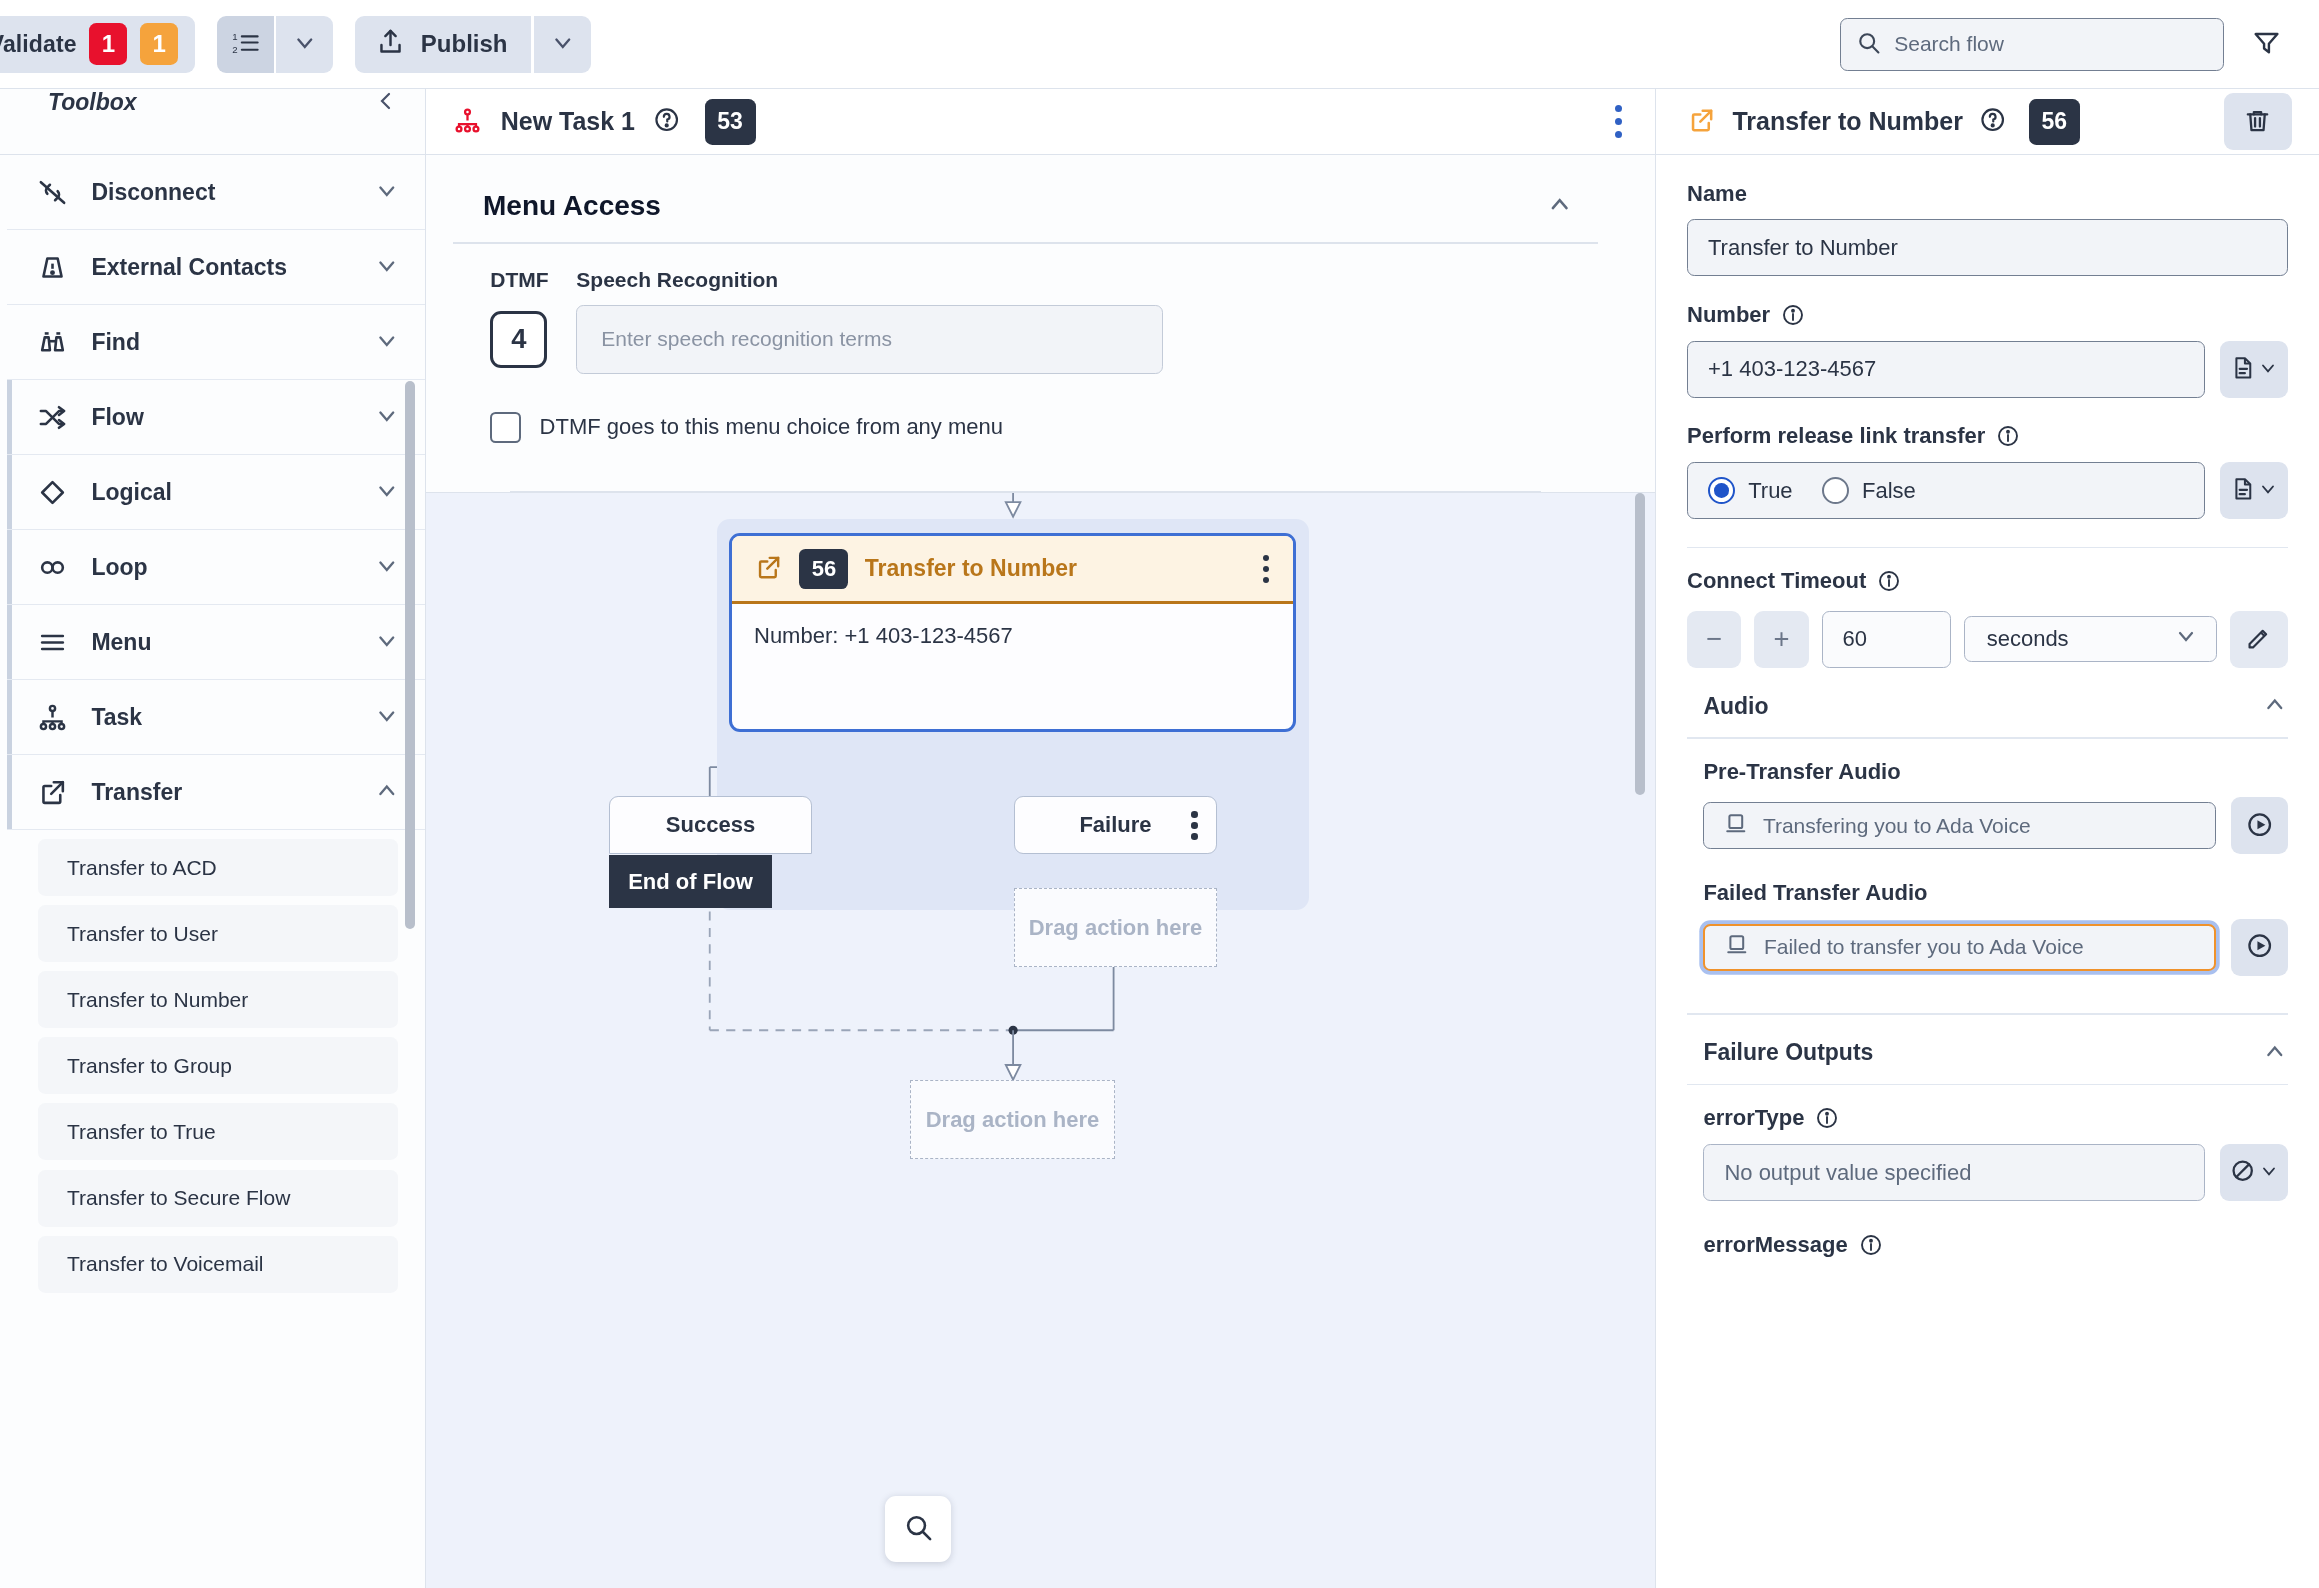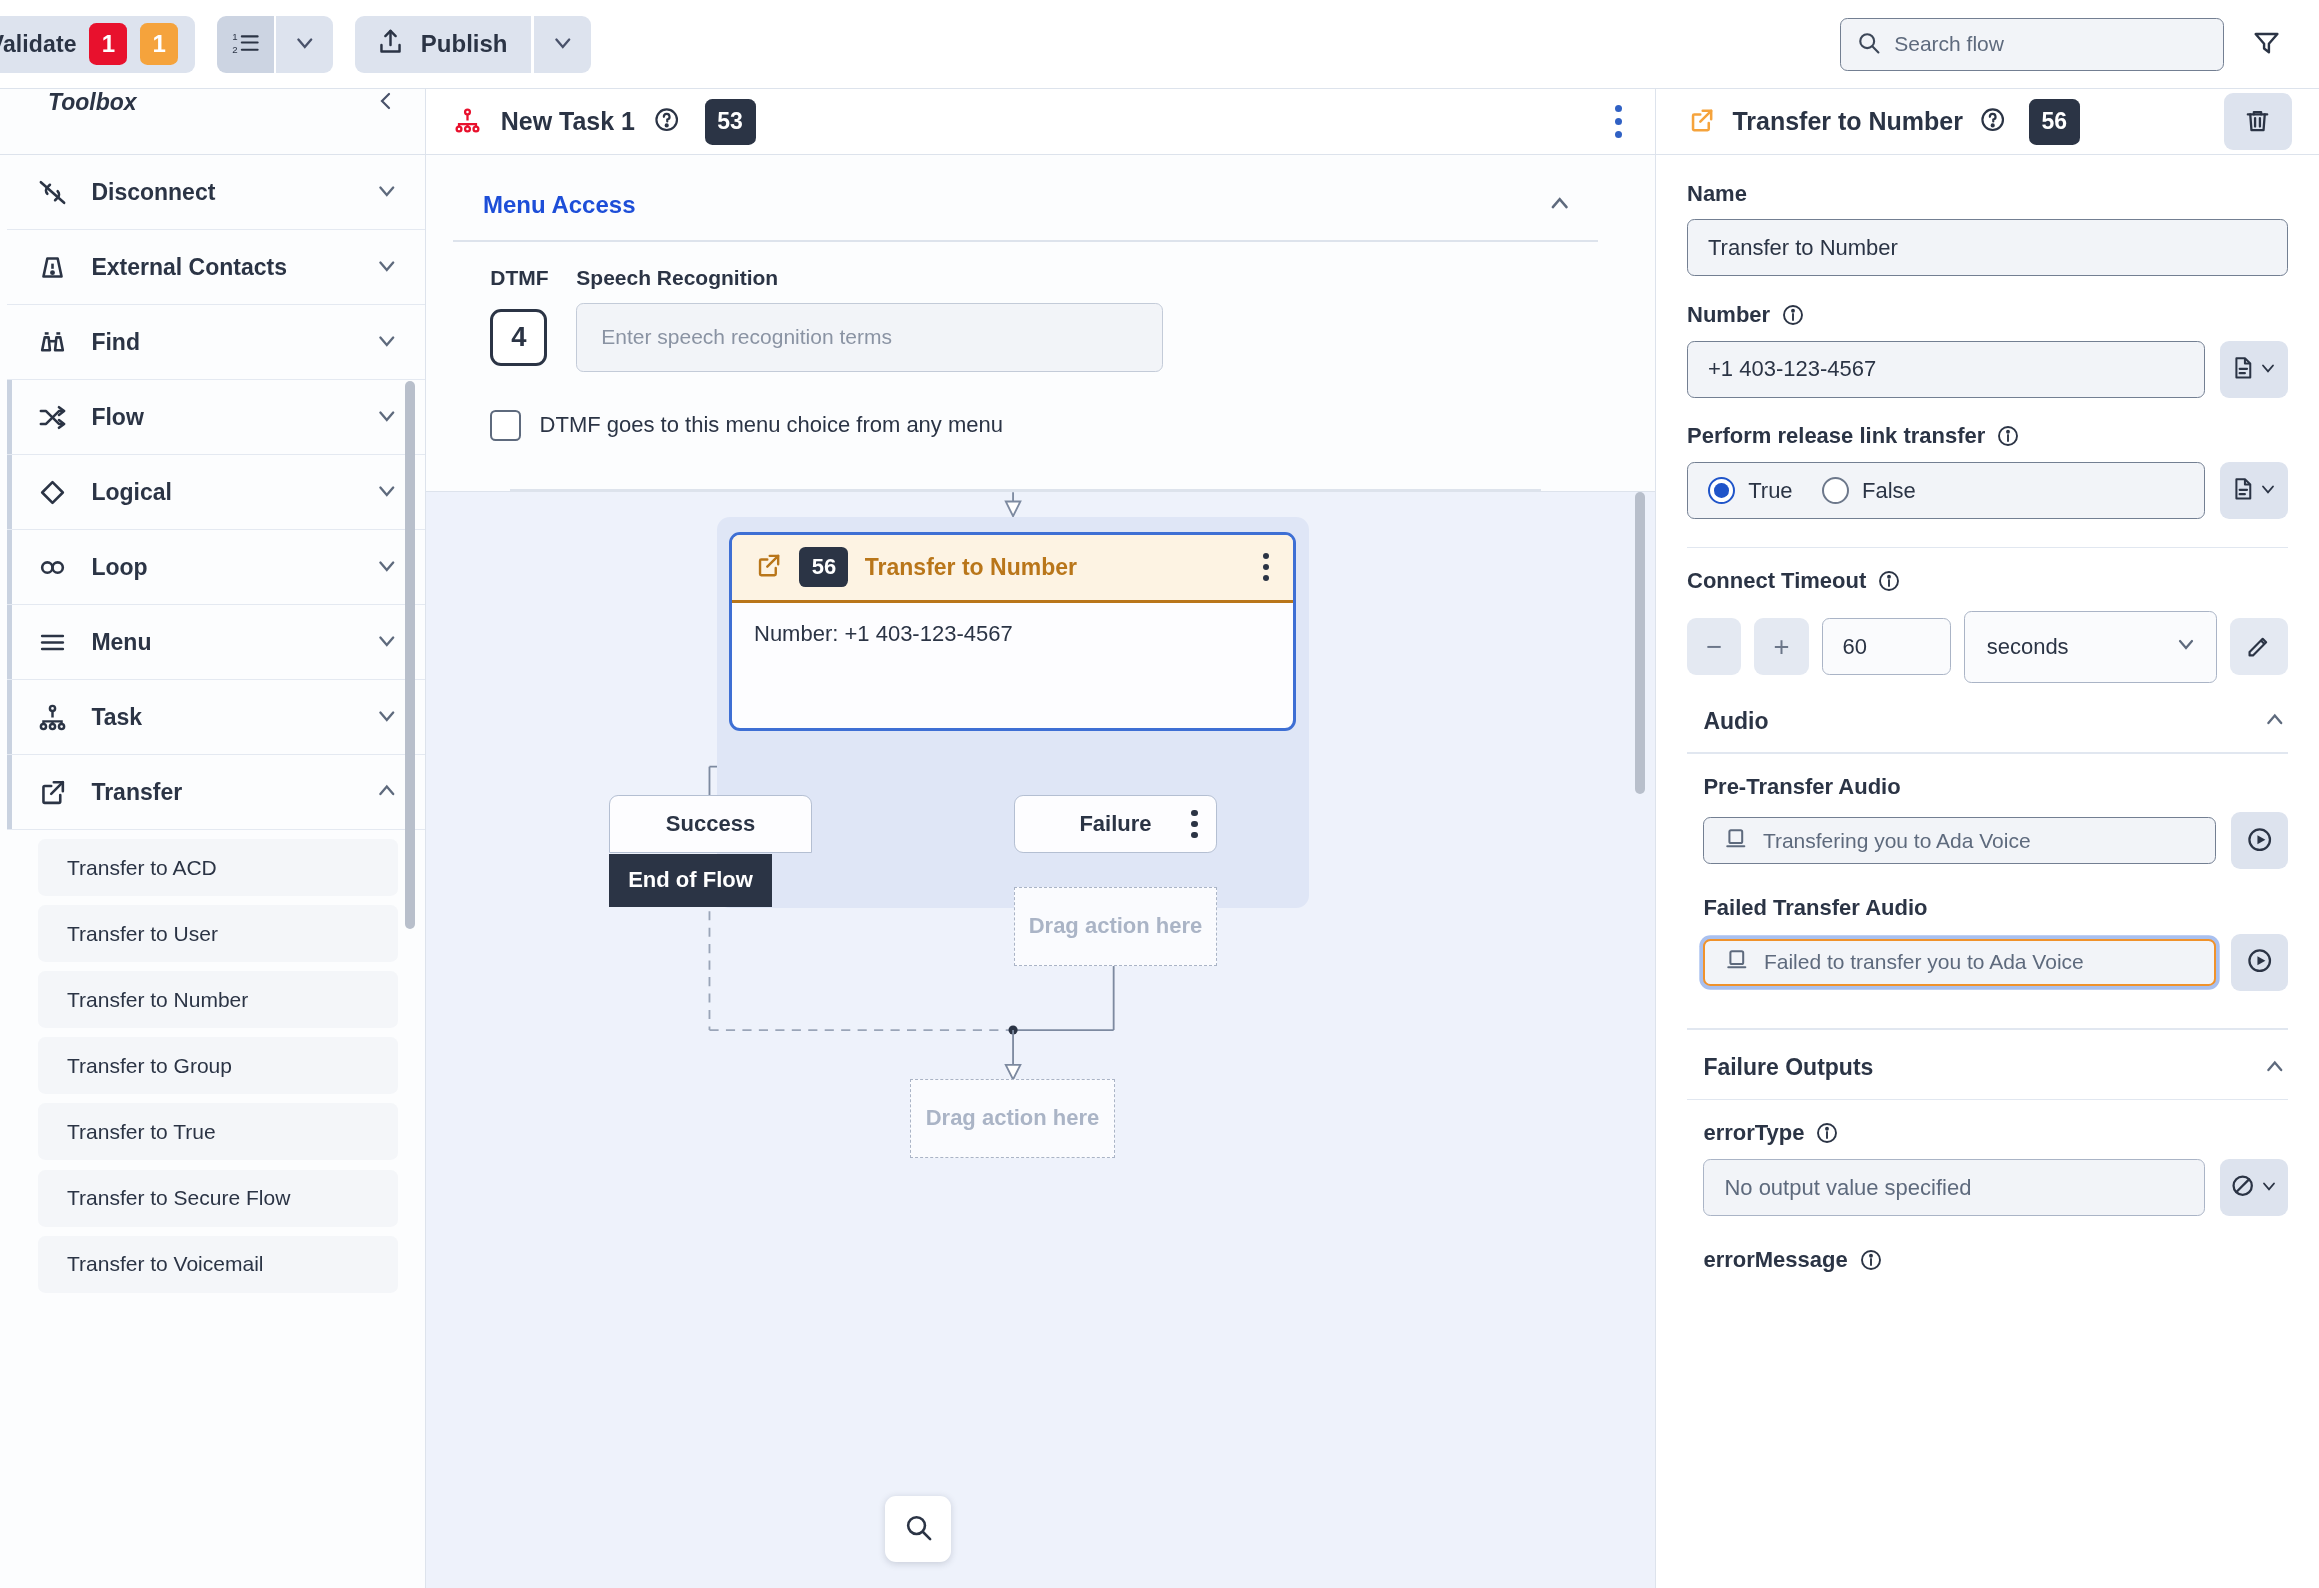--- a/index.html
+++ b/index.html
@@ -117,21 +117,21 @@
   .kebab-blue i { width: 7.3px; height: 7.3px; border-radius: 50%; background: #3061c4; display:block; }
 
   .menu-access {
     background: #fcfdfe; padding: 0 0 0 0; border-bottom: 0;
     flex: 0 0 auto;
   }
   .ma-head {
     display: flex; align-items: center; justify-content: space-between;
     padding: 35px 82px 20px 57px;
   }
-  .ma-title { font-size: 24px; font-weight: 700; color: #1d4ed8; }
+  .ma-title { font-size: 28px; font-weight: 700; color: #0f172a; }
   .ma-divider { height: 1.8px; background: #dde3ec; margin: 0 57px 0 27.4px; }
   .ma-body { padding: 24px 57px 0 57px; }
   .ma-cols { display: flex; gap: 29px; font-size: 21px; font-weight: 700; color: #2b3445; padding-left: 7.3px; }
   .ma-cols .c1 { width: 57px; }
   .dtmf-row { display: flex; align-items: center; gap: 29px; margin-top: 12.8px; padding-left: 7.3px; }
   .dtmf-box {
     width: 57px; height: 57px; border: 3.7px solid #2b3445; border-radius: 11px;
     display: flex; align-items: center; justify-content: center;
     font-size: 27.4px; font-weight: 700; color: #2b3445; background: #fff;
   }
@@ -251,21 +251,21 @@
   .stepper-row { display: flex; align-items: center; gap: 12.8px; }
   .step-btn {
     width: 58px; height: 57px; border-radius: 9.1px; background: #e4e9f2;
     display: flex; align-items: center; justify-content: center; font-size: 27.4px; color: #6b7689;
   }
   .numbox {
     width: 135px; height: 57px; border: 1.8px solid #aab4c6; border-radius: 7.3px; background: #fafbfd;
     display: flex; align-items: center; padding: 0 20px; font-size: 22px; color: #2b3445;
   }
   .selbox {
-    width: 267px; height: 72px; border: 1.8px solid #aab4c6; border-radius: 7.3px; background: #fafbfd;
+    width: 267px; height: 46px; border: 1.8px solid #aab4c6; border-radius: 7.3px; background: #fafbfd;
     display: flex; align-items: center; justify-content: space-between; padding: 0 18.3px 0 22px;
     font-size: 22px; color: #2b3445;
   }
   .pencil-btn {
     width: 62px; height: 57px; border-radius: 9.1px; background: #e4e9f2;
     display: flex; align-items: center; justify-content: center;
   }
   .play-btn {
     width: 57px; height: 57px; border-radius: 9.1px; background: #dde3ee;
     display: flex; align-items: center; justify-content: center; flex: 0 0 57px;

